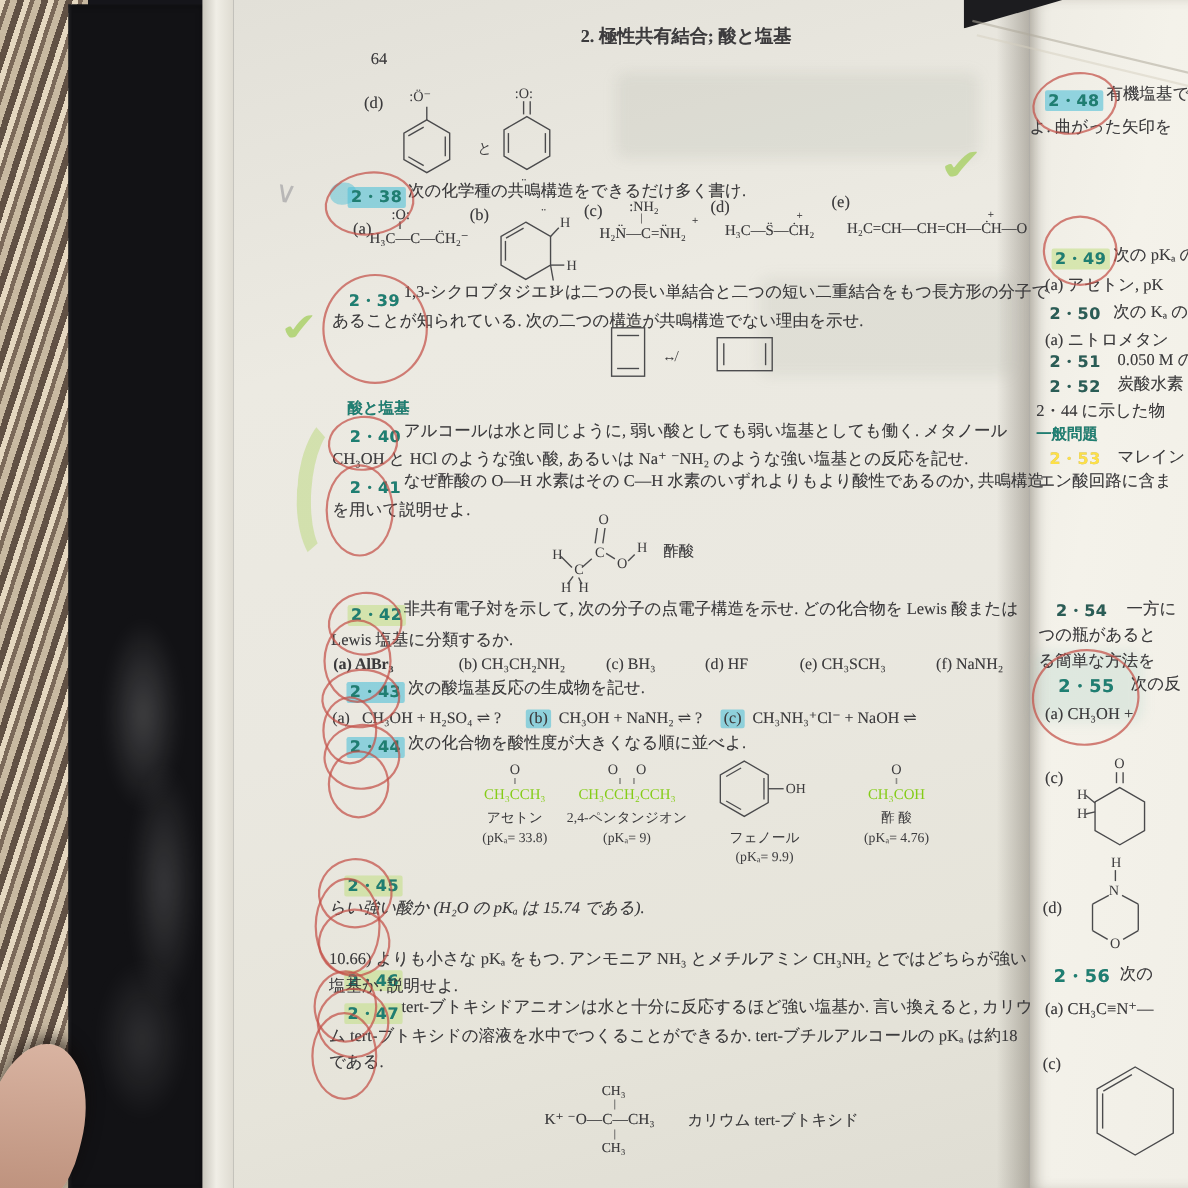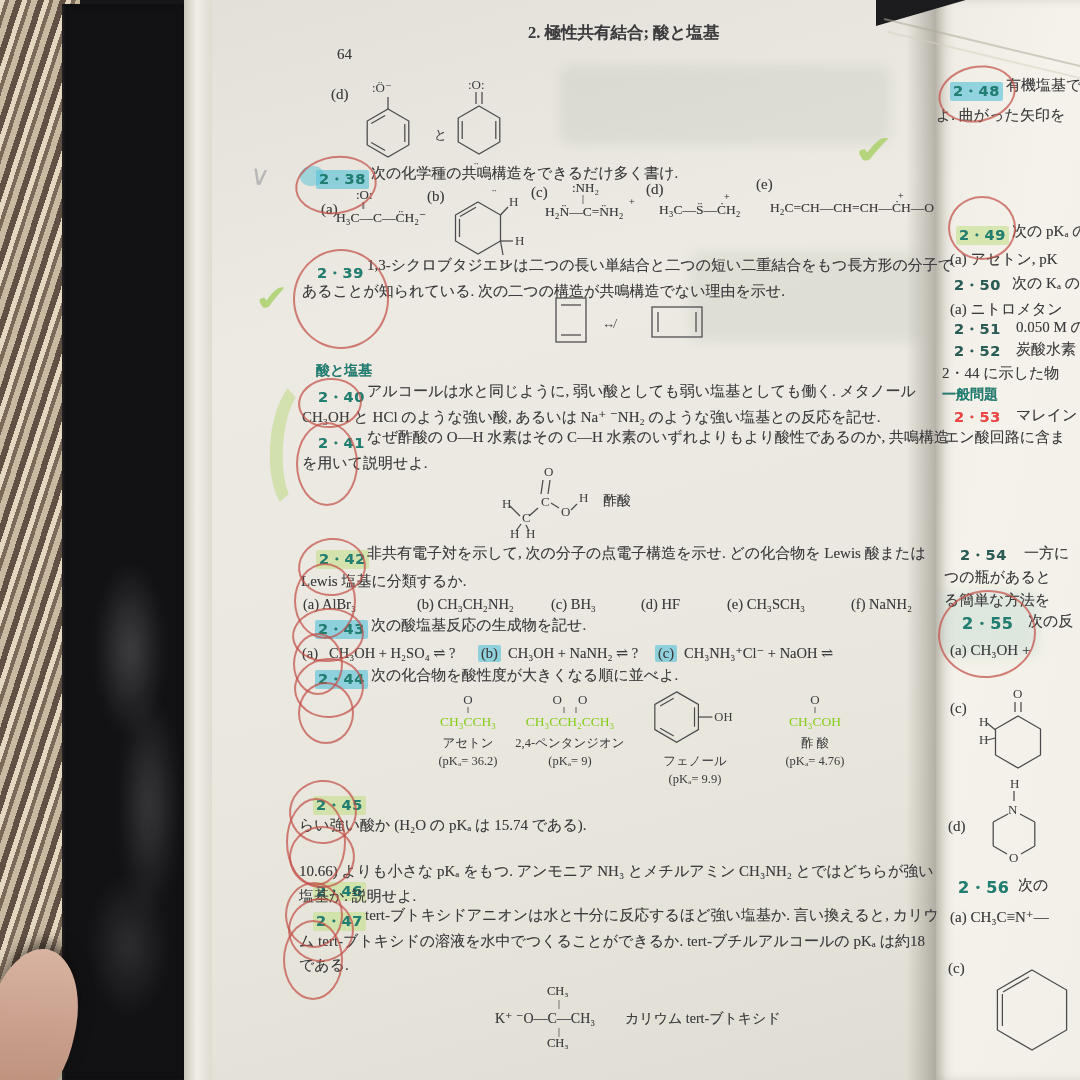--- a/index.html
+++ b/index.html
@@ -182,21 +182,21 @@
     <line x1="18" y1="73" x2="23" y2="66"></line>
     <text x="12" y="80">H</text>
     <line x1="31" y1="73" x2="28" y2="67"></line>
     <text x="28" y="80">H</text>
   </svg>
   <div class="t" style="left:603px;top:492px;font-size:14px;">酢酸</div>
 
   <div class="t num hl-g" style="left:316px;top:550px;">2・42</div>
   <div class="t" style="left:367px;top:544px;">非共有電子対を示して, 次の分子の点電子構造を示せ. どの化合物を Lewis 酸または</div>
   <div class="t" style="left:301px;top:572px;">Lewis 塩基に分類するか.</div>
-  <div class="t" style="left:303px;top:596px;font-size:14.5px;">(a) AlBr₃</div>
+  <div class="t" style="left:303px;top:596px;font-size:14.5px;font-weight:bold;">(a) AlBr₃</div>
   <div class="t" style="left:417px;top:596px;font-size:14.5px;">(b) CH₃CH₂NH₂</div>
   <div class="t" style="left:551px;top:596px;font-size:14.5px;">(c) BH₃</div>
   <div class="t" style="left:641px;top:596px;font-size:14.5px;">(d) HF</div>
   <div class="t" style="left:727px;top:596px;font-size:14.5px;">(e) CH₃SCH₃</div>
   <div class="t" style="left:851px;top:596px;font-size:14.5px;">(f) NaNH₂</div>
 
   <div class="t num hl-b" style="left:315px;top:620px;">2・43</div>
   <div class="t" style="left:371px;top:616px;">次の酸塩基反応の生成物を記せ.</div>
   <div class="t" style="left:302px;top:645px;font-size:14.5px;">(a)</div>
   <div class="t" style="left:329px;top:645px;font-size:14.5px;text-align:center;">CH₃OH + H₂SO₄ ⇌ ?</div>
@@ -206,21 +206,21 @@
   <div class="t" style="left:684px;top:645px;font-size:14.5px;">CH₃NH₃⁺Cl⁻ + NaOH ⇌</div>
 
   <div class="t num hl-b" style="left:315px;top:670px;">2・44</div>
   <div class="t" style="left:371px;top:666px;">次の化合物を酸性度が大きくなる順に並べよ.</div>
 
   <div class="cmp" style="left:420px;top:692px;width:96px;">
     <span class="ctop">O</span>
     <span class="cbond">‖</span>
     <span class="cform">CH₃CCH₃</span>
     <span class="cname">アセトン</span>
-    <span class="cpka">(pKₐ= 36.2)</span>
+    <span class="cpka">(pKₐ= 33.8)</span>
   </div>
   <div class="cmp" style="left:505px;top:692px;width:130px;">
     <span class="ctop">O     O</span>
     <span class="cbond">‖     ‖</span>
     <span class="cform">CH₃CCH₂CCH₃</span>
     <span class="cname">2,4-ペンタンジオン</span>
     <span class="cpka">(pKₐ= 9)</span>
   </div>
   <div class="cmp" style="left:640px;top:688px;width:110px;">
     <svg style="position:static;" width="110" height="60" viewBox="0 0 110 62">
@@ -236,21 +236,21 @@
   </div>
   <div class="cmp" style="left:765px;top:692px;width:100px;">
     <span class="ctop">O</span>
     <span class="cbond">‖</span>
     <span class="cform">CH₃COH</span>
     <span class="cname">酢 酸</span>
     <span class="cpka">(pKₐ= 4.76)</span>
   </div>
 
   <div class="t num hl-g" style="left:313px;top:796px;">2・45</div>
-  <div class="t" style="left:299px;top:816px;">らい強い酸か (H₂O の pKₐ は 15.74 である).</div>
+  <div class="t" style="left:299px;top:816px;font-style:italic;">らい強い酸か (H₂O の pKₐ は 15.74 である).</div>
 
   <div class="t num hl-g" style="left:313px;top:840px;margin-top:42px;">2・46</div>
   <div class="t" style="left:299px;top:862px;">10.66) よりも小さな pKₐ をもつ. アンモニア NH₃ とメチルアミン CH₃NH₂ とではどちらが強い</div>
   <div class="t" style="left:299px;top:887px;">塩基か. 説明せよ.</div>
 
   <div class="t num hl-g" style="left:313px;top:912px;">2・47</div>
   <div class="t" style="left:365px;top:906px;">tert-ブトキシドアニオンは水と十分に反応するほど強い塩基か. 言い換えると, カリウ</div>
   <div class="t" style="left:299px;top:932px;">ム tert-ブトキシドの溶液を水中でつくることができるか. tert-ブチルアルコールの pKₐ は約18</div>
   <div class="t" style="left:299px;top:956px;">である.</div>
 
@@ -275,21 +275,21 @@
 
   <div class="t num" style="left:954px;top:320px;color:#2a5d56;">2・51</div>
   <div class="t" style="left:1016px;top:318px;">0.050 M の</div>
 
   <div class="t num" style="left:954px;top:342px;color:#2a5d56;">2・52</div>
   <div class="t" style="left:1016px;top:340px;">炭酸水素</div>
   <div class="t" style="left:942px;top:364px;">2・44 に示した物</div>
 
   <div class="t sec" style="left:942px;top:386px;">一般問題</div>
 
-  <div class="t num" style="left:954px;top:408px;color:#ef4444;">2・53</div>
+  <div class="t num" style="left:954px;top:408px;color:#fde047;">2・53</div>
   <div class="t" style="left:1016px;top:406px;">マレイン</div>
   <div class="t" style="left:908px;top:428px;margin-left:36px;">エン酸回路に含ま</div>
 
   <div class="t num" style="left:960px;top:546px;color:#2a5d56;">2・54</div>
   <div class="t" style="left:1024px;top:544px;">一方に</div>
   <div class="t" style="left:944px;top:568px;">つの瓶があると</div>
   <div class="t" style="left:944px;top:591px;">る簡単な方法を</div>
 
   <div class="t num" style="left:962px;top:614px;font-size:16px;">2・55</div>
   <div class="t" style="left:1028px;top:612px;">次の反</div>

